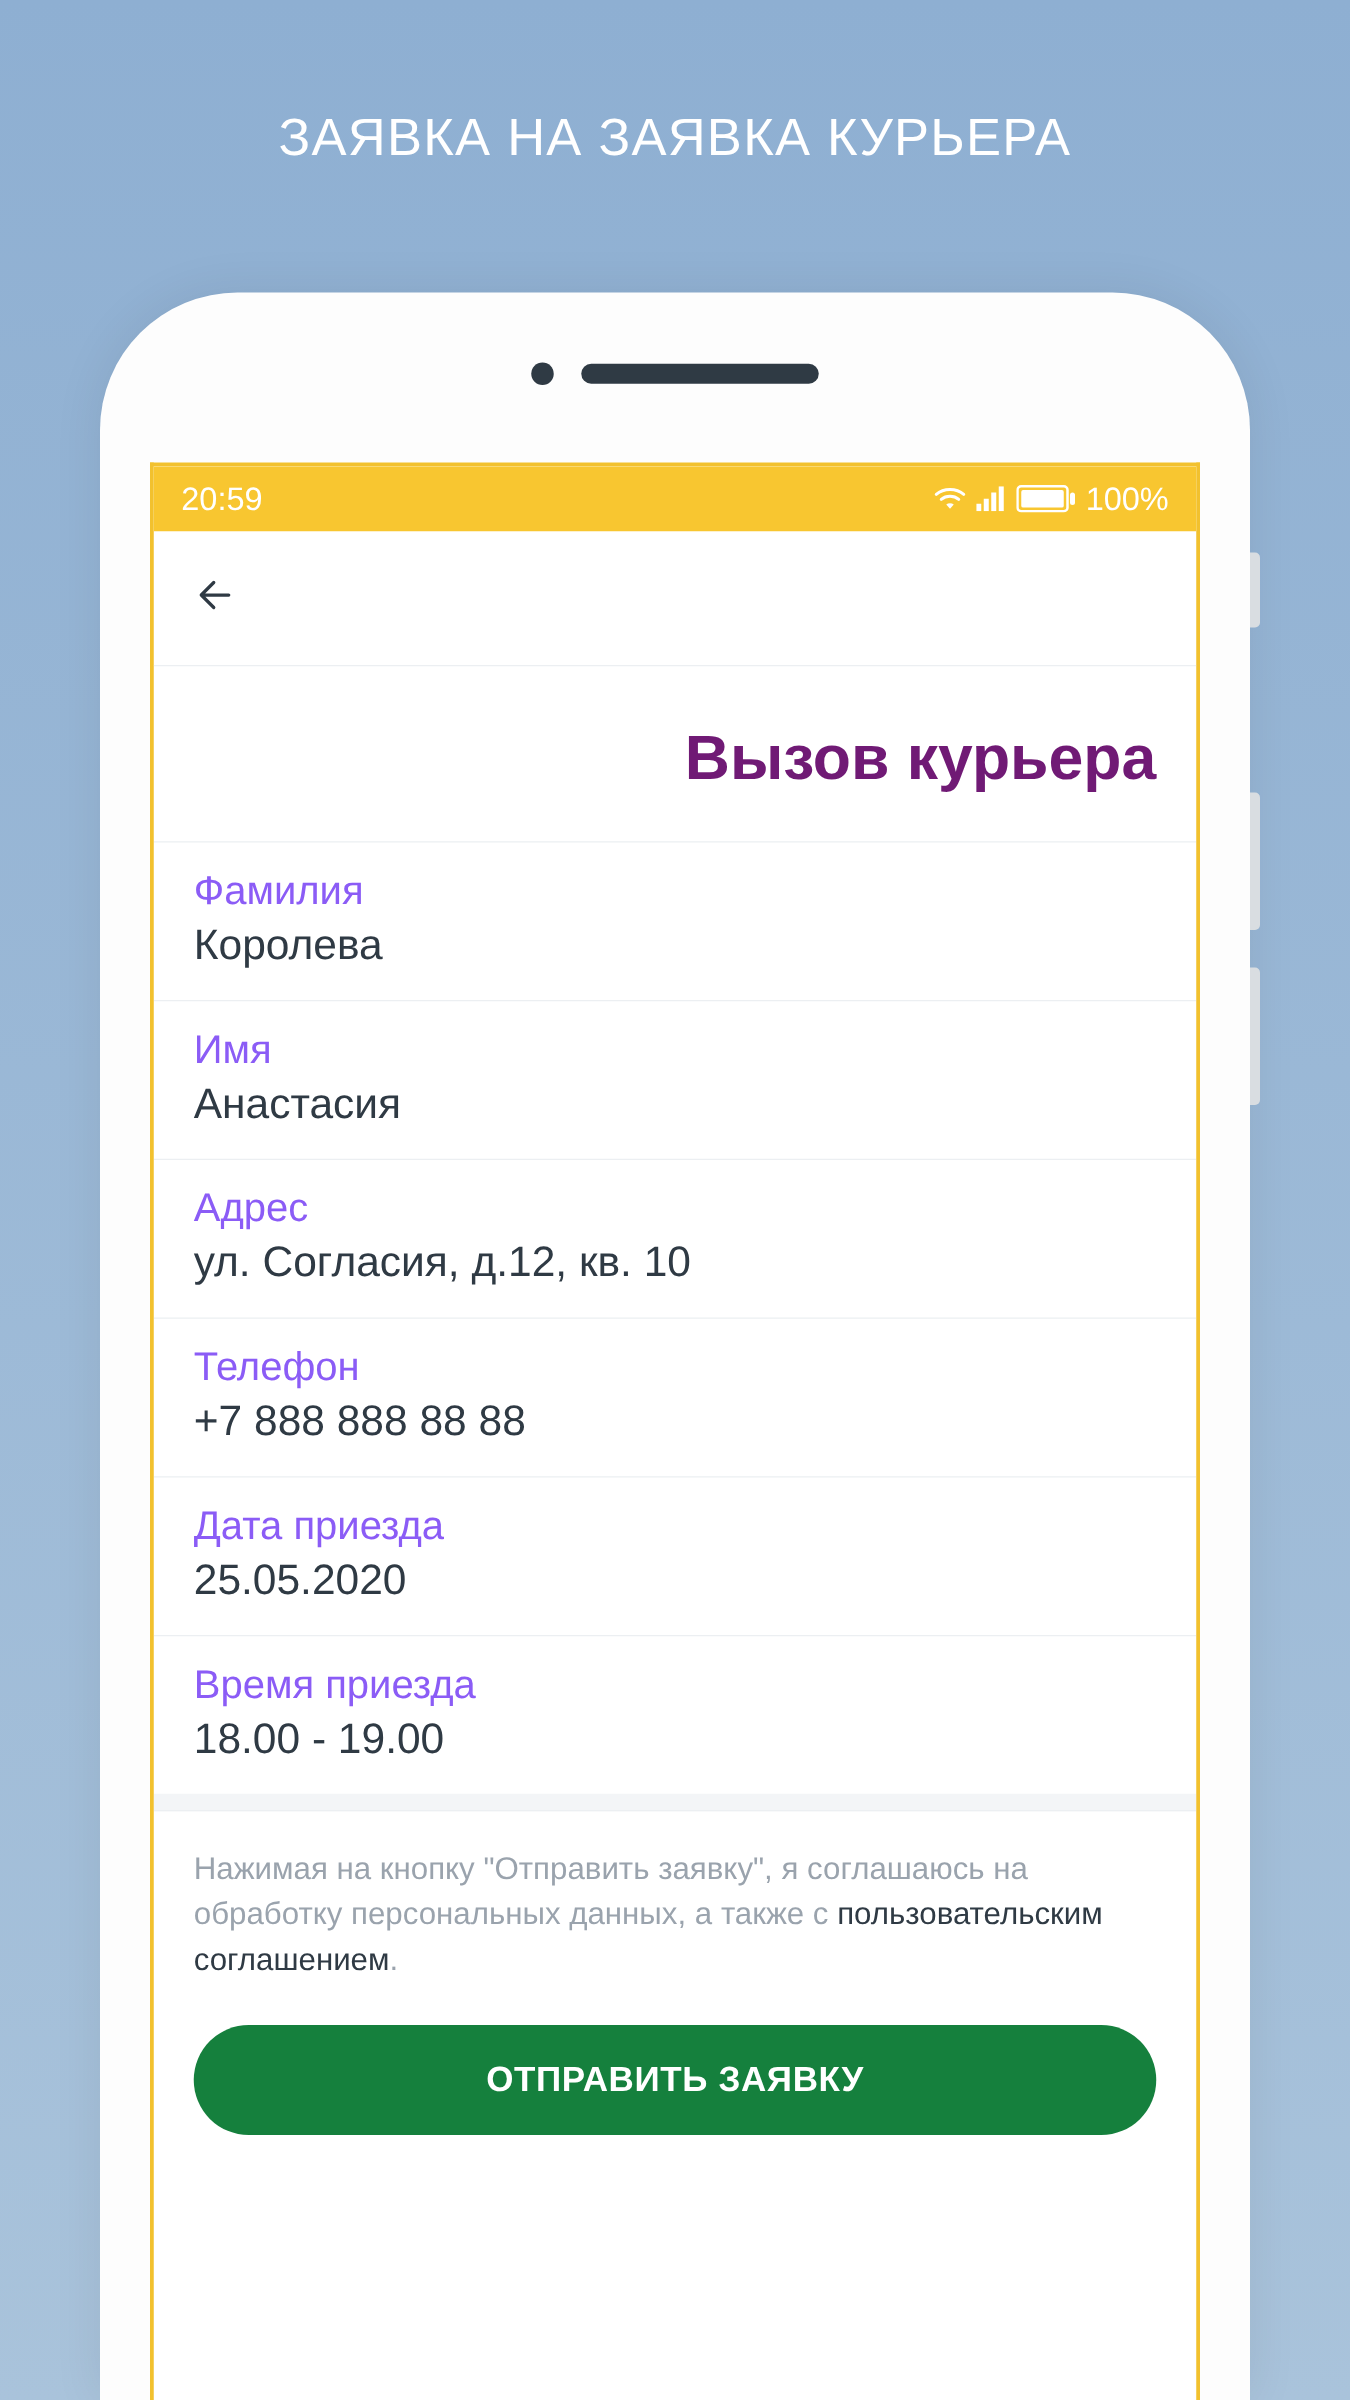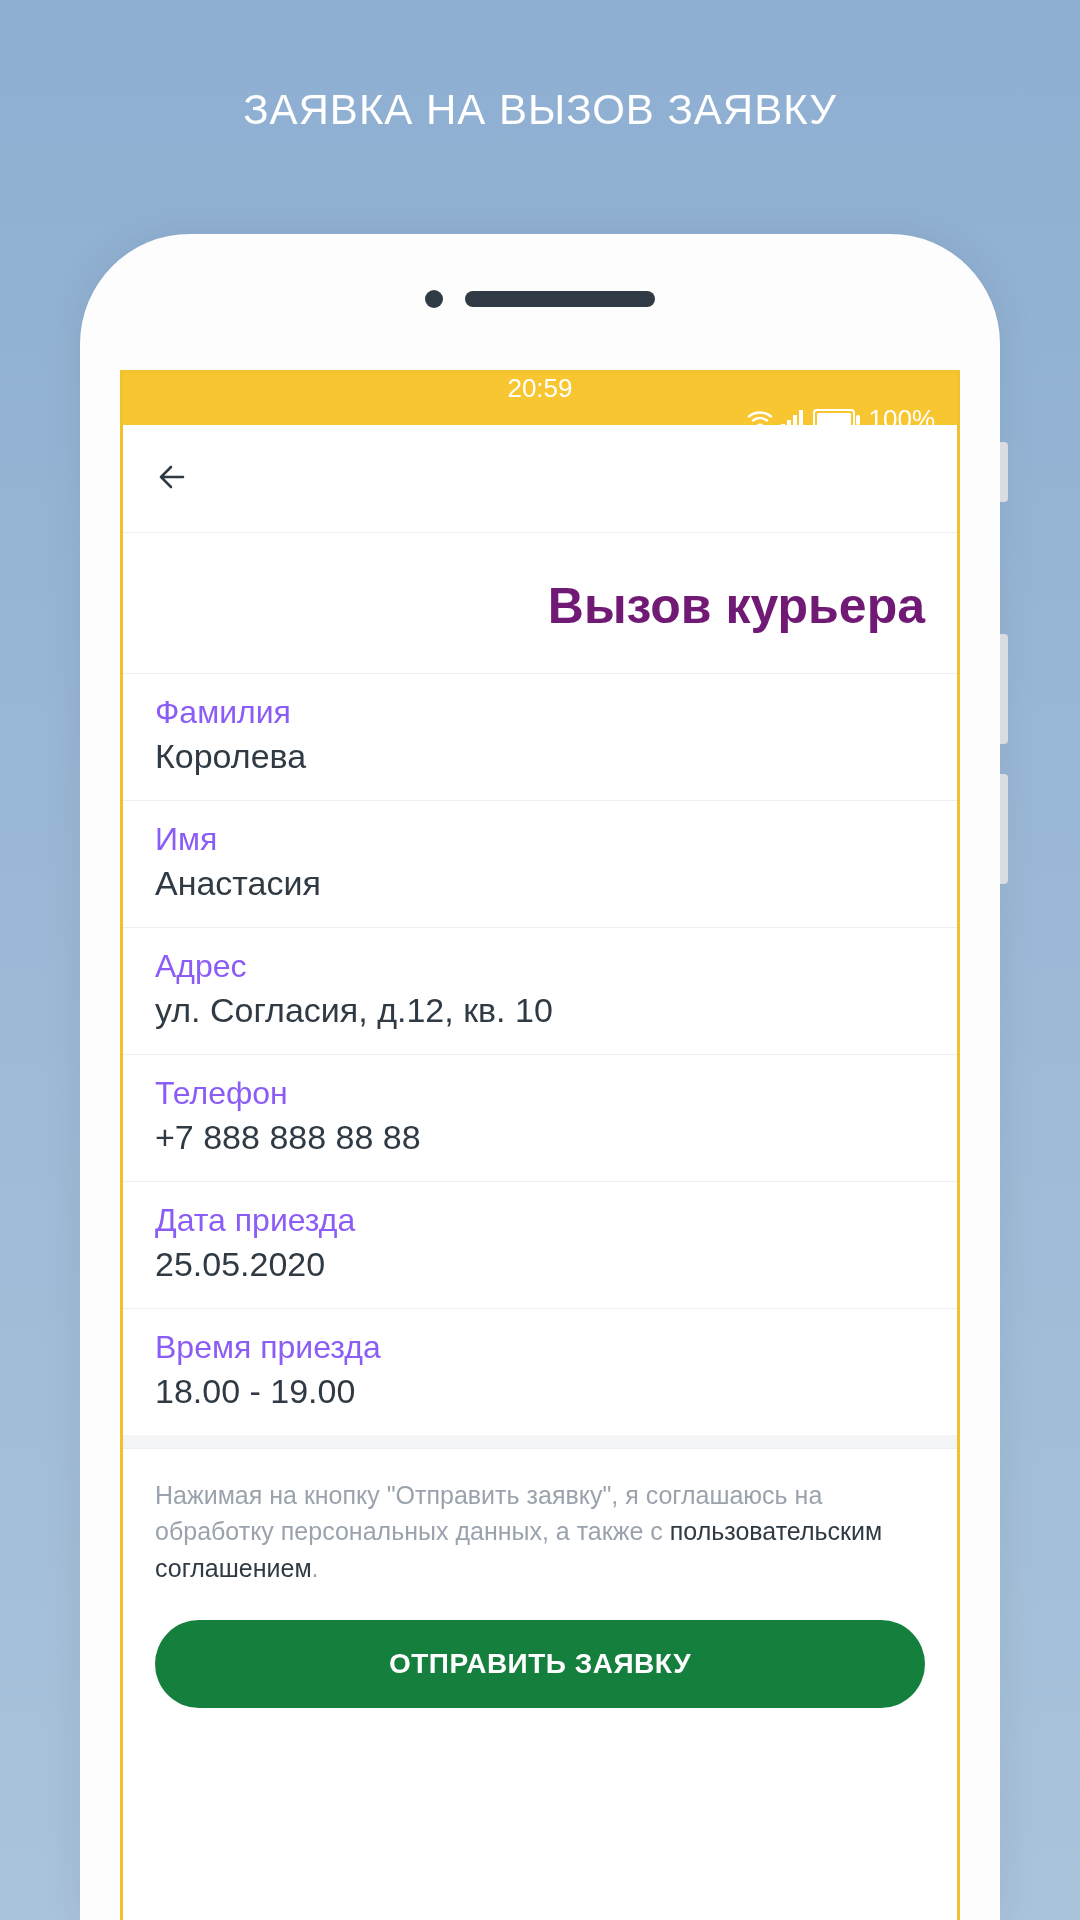--- a/index.html
+++ b/index.html
@@ -71,21 +71,20 @@
     }
     .status-bar {
       height: 52px;
       background: #f8c630;
       color: #fff;
       display: flex;
       align-items: center;
       padding: 0 22px;
       font-size: 26px;
       font-weight: 500;
-      flex-direction: column;
     }
     .status-right {
       margin-left: auto;
       display: flex;
       align-items: center;
       gap: 8px;
     }
     .status-right svg { display: block; }
     .nav-bar {
       height: 108px;
@@ -155,21 +154,21 @@
       display: flex;
       align-items: center;
       justify-content: center;
       cursor: pointer;
     }
   </style>
 </head>
 <body>
 
 <div class="bg">
-  <div class="promo-title">ЗАЯВКА НА ВЫЗОВ ЗАЯВКУ</div>
+  <div class="promo-title">ЗАЯВКА НА ЗАЯВКА КУРЬЕРА</div>
 
   <div class="phone">
     <div class="side-btn b1"></div>
     <div class="side-btn b2"></div>
     <div class="side-btn b3"></div>
 
     <div class="earpiece-group">
       <div class="camera-dot"></div>
       <div class="speaker-slot"></div>
     </div>

